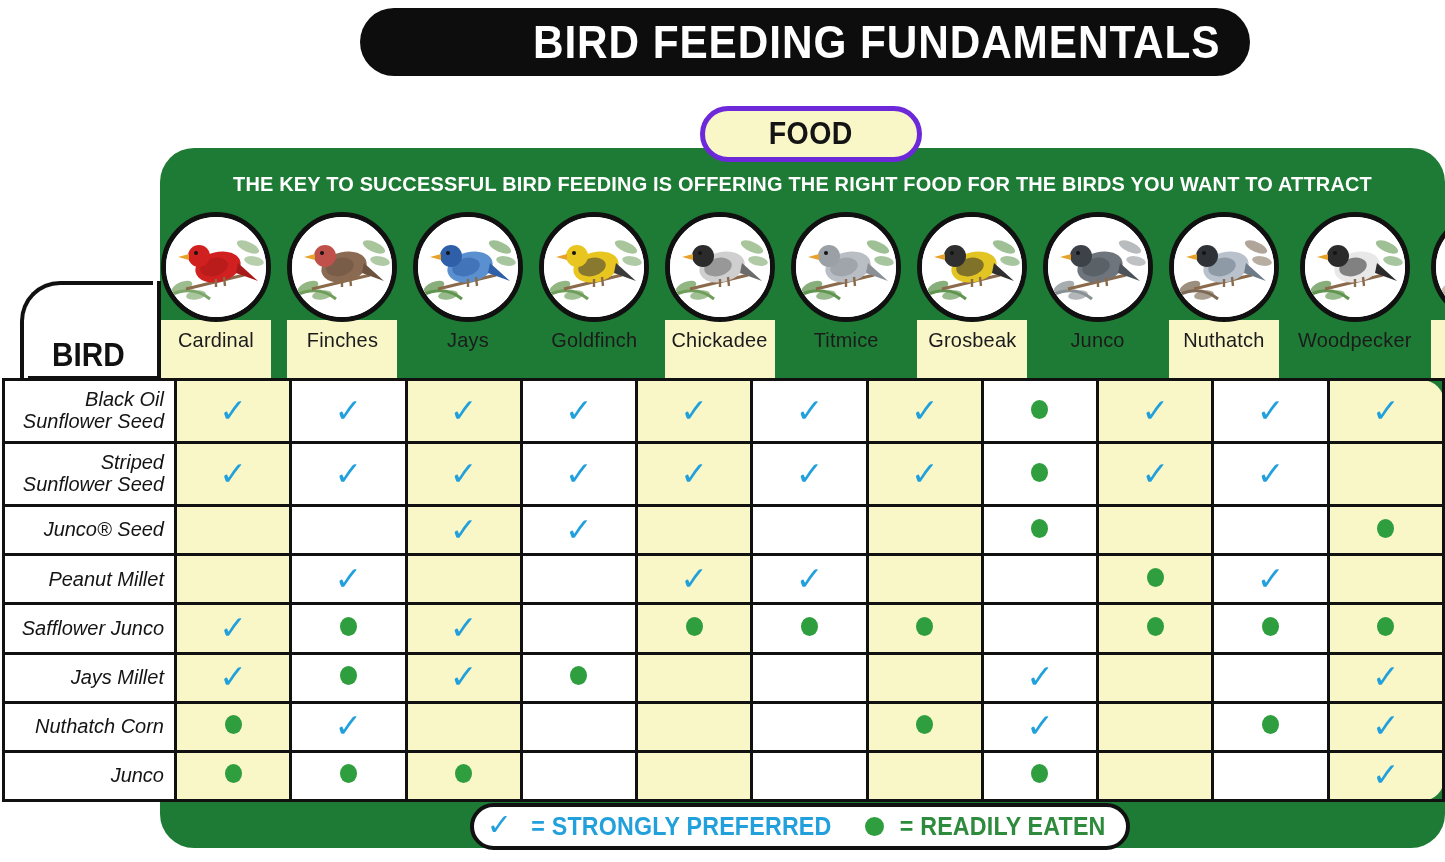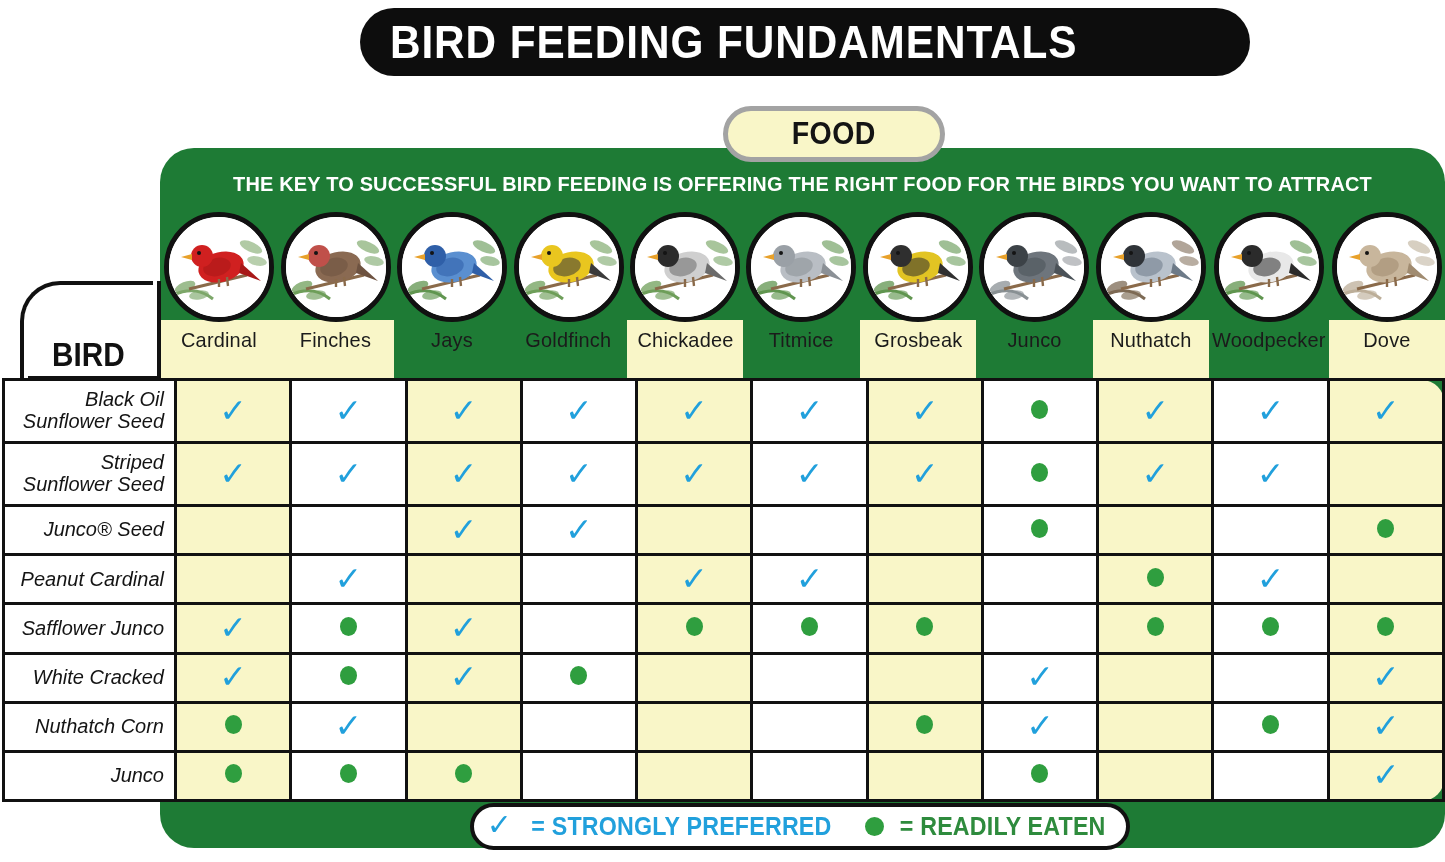--- a/index.html
+++ b/index.html
@@ -8,21 +8,21 @@
     background:#ffffff;
     font-family:"Liberation Sans", sans-serif;
     overflow:hidden;
     position:relative;
   }
 
   
   .title-bar{
     position:absolute;left:360px;top:8px;width:890px;height:68px;
     background:#0d0d0d;border-radius:34px;
-    display:flex;align-items:center;justify-content:flex-start;
+    display:flex;align-items:center;justify-content:flex-end;
   }
   .title-bar .title-text{
     color:#ffffff;
     font-family:"Liberation Sans Narrow","Liberation Sans",sans-serif;
     font-weight:bold;font-size:46px;letter-spacing:1px;
     transform:scaleX(.92);
     white-space:nowrap;
   }
 
   
@@ -36,23 +36,23 @@
     position:absolute;left:160px;top:172px;width:1285px;
     text-align:center;color:#ffffff;
     font-family:"Liberation Sans Narrow","Liberation Sans",sans-serif;
     font-weight:bold;font-size:21px;letter-spacing:.2px;
     transform:scaleX(.95);
     white-space:nowrap;
   }
 
   
   .food-badge{
-    position:absolute;left:723px;top:106px;width:222px;height:56px;
+    position:absolute;left:700px;top:106px;width:222px;height:56px;
     background:#f9f6c8;
-    border:5px solid #a3a3a3;
+    border:5px solid #6d28d9;
     border-radius:28px;
     display:flex;align-items:center;justify-content:center;
     box-sizing:border-box;
   }
   .food-badge .badge-text{
     color:#141414;
     font-family:"Liberation Sans Narrow","Liberation Sans",sans-serif;
     font-weight:bold;font-size:31px;letter-spacing:.5px;
     transform:scaleX(.92);
   }
@@ -77,20 +77,21 @@
     position:absolute;left:157px;top:281px;width:4px;height:99px;background:#111111;
   }
   .bird-corner-edge-b{
     position:absolute;left:28px;top:376px;width:133px;height:4px;background:#111111;
   }
 
   
   .portrait-strip{
     position:absolute;left:161px;top:212px;width:1284px;height:168px;
     display:flex;
+    gap:16px;
   }
   .portrait-col{
     flex:1 1 0;position:relative;
     display:flex;flex-direction:column;align-items:center;
   }
   .portrait-col.tint{ }
   .portrait-col .tint-bg{
     position:absolute;left:0;top:108px;width:100%;height:60px;
     background:#f9f6c8;
   }
@@ -538,21 +539,21 @@
           <td class="cell"><span class="mark check">✓</span></td>
           <td class="cell tint"><span class="mark none"></span></td>
           <td class="cell"><span class="mark none"></span></td>
           <td class="cell tint"><span class="mark none"></span></td>
           <td class="cell"><span class="mark dot"></span></td>
           <td class="cell tint"><span class="mark none"></span></td>
           <td class="cell"><span class="mark none"></span></td>
           <td class="cell tint last"><span class="mark dot"></span></td>
         </tr>
         <tr>
-          <td class="rowlabel">Peanut Cardinal</td>
+          <td class="rowlabel">Peanut Millet</td>
           <td class="cell tint"><span class="mark none"></span></td>
           <td class="cell"><span class="mark check">✓</span></td>
           <td class="cell tint"><span class="mark none"></span></td>
           <td class="cell"><span class="mark none"></span></td>
           <td class="cell tint"><span class="mark check">✓</span></td>
           <td class="cell"><span class="mark check">✓</span></td>
           <td class="cell tint"><span class="mark none"></span></td>
           <td class="cell"><span class="mark none"></span></td>
           <td class="cell tint"><span class="mark dot"></span></td>
           <td class="cell"><span class="mark check">✓</span></td>
@@ -566,21 +567,21 @@
           <td class="cell"><span class="mark none"></span></td>
           <td class="cell tint"><span class="mark dot"></span></td>
           <td class="cell"><span class="mark dot"></span></td>
           <td class="cell tint"><span class="mark dot"></span></td>
           <td class="cell"><span class="mark none"></span></td>
           <td class="cell tint"><span class="mark dot"></span></td>
           <td class="cell"><span class="mark dot"></span></td>
           <td class="cell tint last"><span class="mark dot"></span></td>
         </tr>
         <tr>
-          <td class="rowlabel">White Cracked</td>
+          <td class="rowlabel">Jays Millet</td>
           <td class="cell tint"><span class="mark check">✓</span></td>
           <td class="cell"><span class="mark dot"></span></td>
           <td class="cell tint"><span class="mark check">✓</span></td>
           <td class="cell"><span class="mark dot"></span></td>
           <td class="cell tint"><span class="mark none"></span></td>
           <td class="cell"><span class="mark none"></span></td>
           <td class="cell tint"><span class="mark none"></span></td>
           <td class="cell"><span class="mark check">✓</span></td>
           <td class="cell tint"><span class="mark none"></span></td>
           <td class="cell"><span class="mark none"></span></td>

